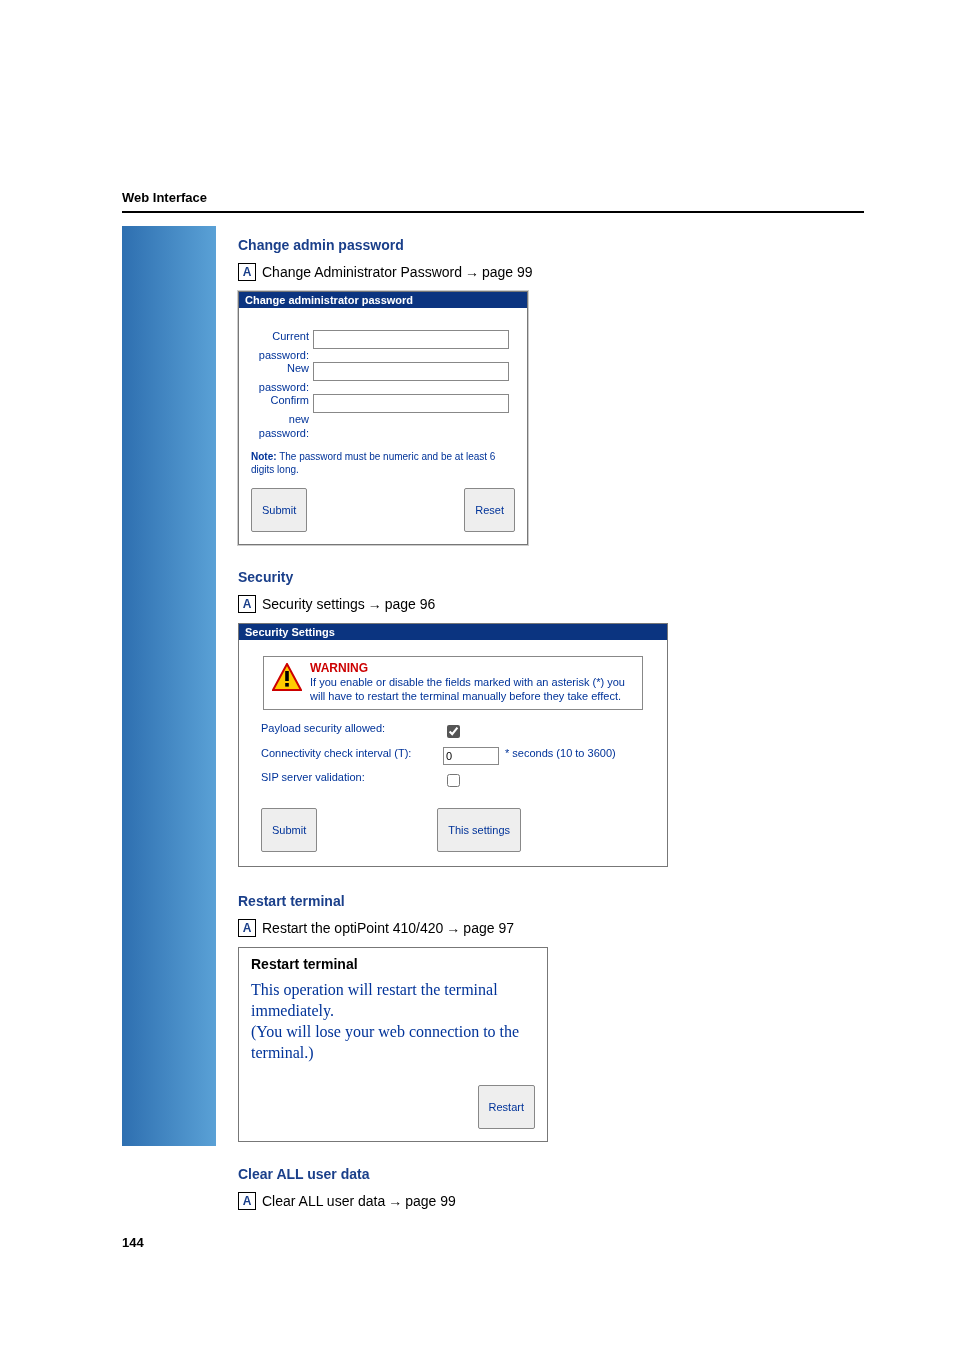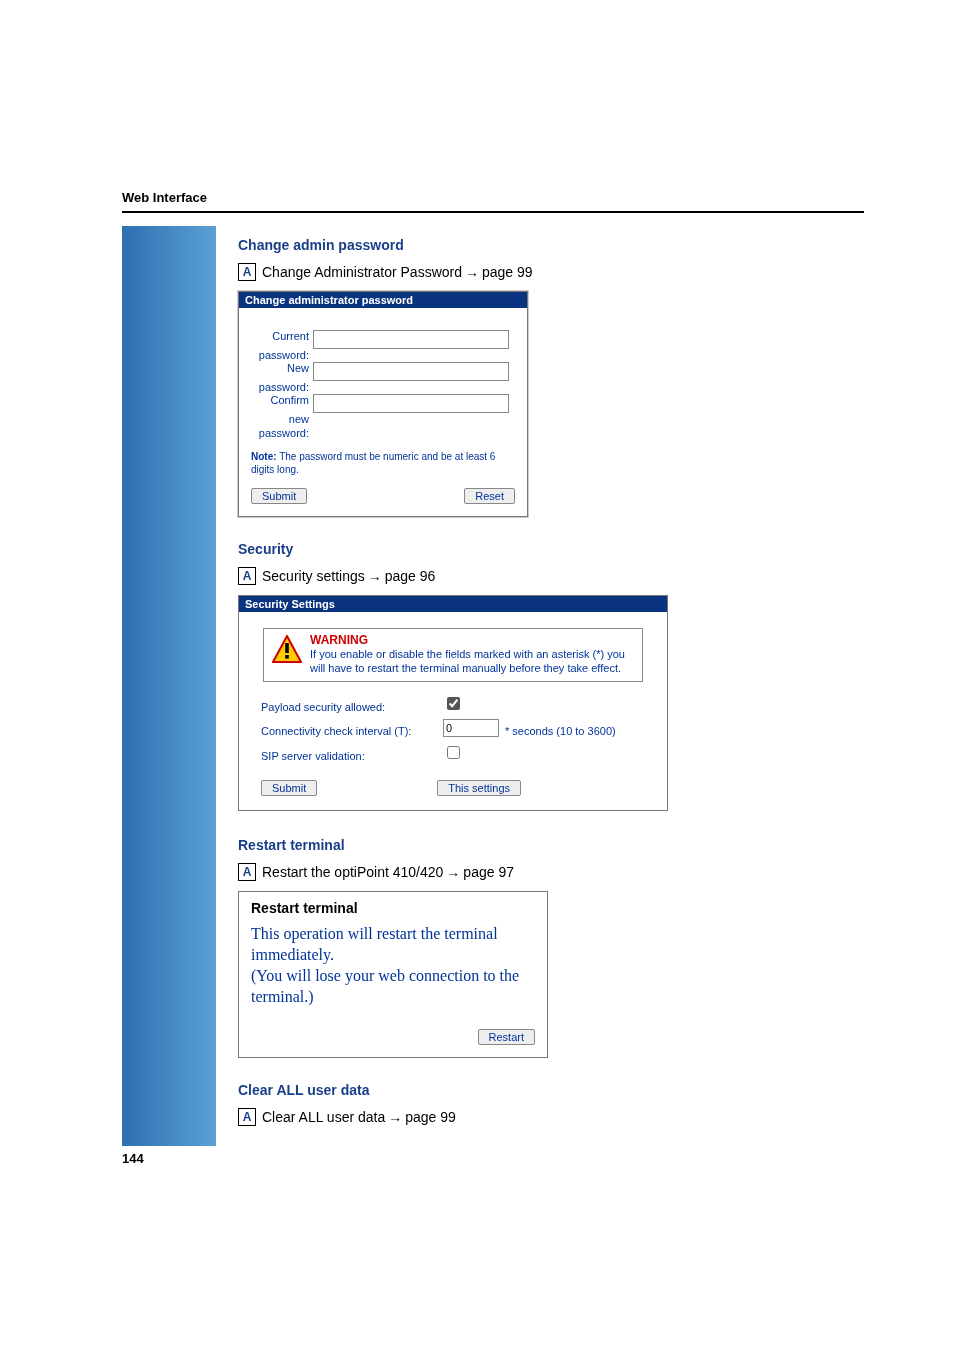--- a/index.html
+++ b/index.html
@@ -114,21 +114,21 @@
   .panel-note b { color: #003399; }
   .panel-buttons {
     display: flex;
     justify-content: space-between;
     padding: 4px 12px 12px 12px;
   }
   .btn {
     border: 1px solid #888;
     background: #eee;
     font-size: 11px;
-    padding: 1px 10px;
+    padding: 15px 10px;
     color: #003399;
     border-radius: 2px;
   }
 
   
   .panel-sec {
     width: 428px;
     border: 1px solid #777;
     background: #fff;
     margin-bottom: 26px;
@@ -156,21 +156,21 @@
   .warn-text {
     color: #003399;
     font-size: 11px;
     line-height: 1.25;
   }
   .sec-rows {
     padding: 0 18px 6px 22px;
   }
   .sec-row {
     display: flex;
-    align-items: flex-end;
+    align-items: flex-start;
     margin-bottom: 6px;
     color: #003399;
   }
   .sec-label { width: 182px; }
   .sec-ctrl input[type="checkbox"] {
     width: 13px; height: 13px;
     accent-color: #555;
   }
   .sec-ctrl input[type="text"] {
     width: 50px;

